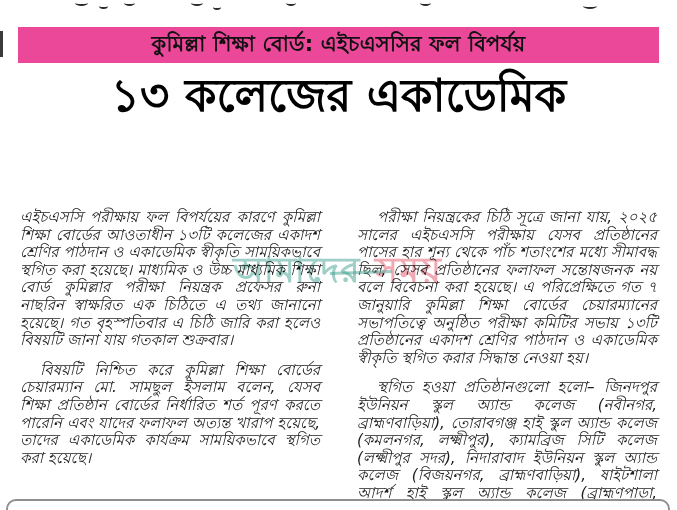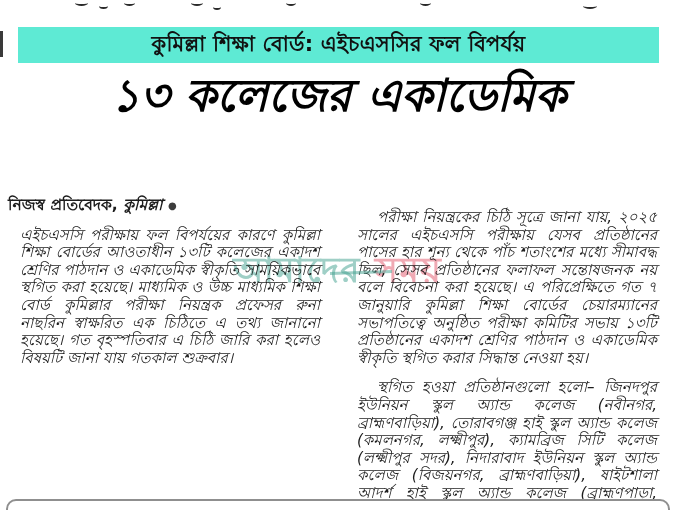--- a/index.html
+++ b/index.html
@@ -23,21 +23,21 @@
     height: 6px;
   }
 
   
   .kicker {
     position: absolute;
     left: 18px;
     top: 27px;
     width: 641px;
     height: 36px;
-    background: #5eead4;
+    background: #ec4899;
     display: flex;
     align-items: center;
     justify-content: center;
     font-size: 21px;
     font-weight: bold;
     color: #111111;
     letter-spacing: 0.2px;
   }
   .edge-mark {
     position: absolute;
@@ -52,21 +52,20 @@
   .headline {
     position: absolute;
     top: 66px;
     left: 0;
     width: 100%;
     text-align: center;
     font-weight: bold;
     font-size: 45px;
     line-height: 60px;
     color: #000000;
-    font-style: italic;
   }
 
   
   .body-wrap {
     position: absolute;
     top: 197px;
     left: 8px;
     width: 661px;
     display: flex;
     gap: 13px;
@@ -161,26 +160,22 @@
   </div>
   <div class="edge-mark"></div>
 
   <div class="headline">
     <div>১৩ কলেজের একাডেমিক</div>
   </div>
 
   <div class="body-wrap">
 
     <div class="col">
-      <div class="byline">
-        <span>নিজস্ব প্রতিবেদক,</span>
-        <span class="loc">কুমিল্লা</span>
-        <span class="dot">●</span>
-      </div>
       <p>এইচএসসি পরীক্ষায় ফল বিপর্যয়ের কারণে কুমিল্লা শিক্ষা বোর্ডের আওতাধীন ১৩টি কলেজের একাদশ শ্রেণির পাঠদান ও একাডেমিক স্বীকৃতি সাময়িকভাবে স্থগিত করা হয়েছে। মাধ্যমিক ও উচ্চ মাধ্যমিক শিক্ষা বোর্ড কুমিল্লার পরীক্ষা নিয়ন্ত্রক প্রফেসর রুনা নাছরিন স্বাক্ষরিত এক চিঠিতে এ তথ্য জানানো হয়েছে। গত বৃহস্পতিবার এ চিঠি জারি করা হলেও বিষয়টি জানা যায় গতকাল শুক্রবার।</p>
+      <p class="indent">বিষয়টি নিশ্চিত করে কুমিল্লা শিক্ষা বোর্ডের চেয়ারম্যান মো. সামছুল ইসলাম বলেন, যেসব শিক্ষা প্রতিষ্ঠান বোর্ডের নির্ধারিত শর্ত পূরণ করতে পারেনি এবং যাদের ফলাফল অত্যন্ত খারাপ হয়েছে, তাদের একাডেমিক কার্যক্রম সাময়িকভাবে স্থগিত করা হয়েছে।</p>
     </div>
 
     <div class="col">
       <p class="indent">পরীক্ষা নিয়ন্ত্রকের চিঠি সূত্রে জানা যায়, ২০২৫ সালের এইচএসসি পরীক্ষায় যেসব প্রতিষ্ঠানের পাসের হার শূন্য থেকে পাঁচ শতাংশের মধ্যে সীমাবদ্ধ ছিল, সেসব প্রতিষ্ঠানের ফলাফল সন্তোষজনক নয় বলে বিবেচনা করা হয়েছে। এ পরিপ্রেক্ষিতে গত ৭ জানুয়ারি কুমিল্লা শিক্ষা বোর্ডের চেয়ারম্যানের সভাপতিত্বে অনুষ্ঠিত পরীক্ষা কমিটির সভায় ১৩টি প্রতিষ্ঠানের একাদশ শ্রেণির পাঠদান ও একাডেমিক স্বীকৃতি স্থগিত করার সিদ্ধান্ত নেওয়া হয়।</p>
       <p class="indent">
         <span>স্থগিত হওয়া প্রতিষ্ঠানগুলো হলো– জিনদপুর ইউনিয়ন স্কুল অ্যান্ড কলেজ (নবীনগর, ব্রাহ্মণবাড়িয়া), তোরাবগঞ্জ হাই স্কুল অ্যান্ড কলেজ (কমলনগর, লক্ষ্মীপুর), ক্যামব্রিজ সিটি কলেজ (লক্ষ্মীপুর সদর), নিদারাবাদ ইউনিয়ন স্কুল অ্যান্ড কলেজ (বিজয়নগর, ব্রাহ্মণবাড়িয়া), ষাইটশালা আদর্শ হাই স্কুল অ্যান্ড কলেজ (ব্রাহ্মণপাড়া, কুমিল্লা), সুরুজ মেমোরিয়াল উচ্চ বিদ্যালয় অ্যান্ড কলেজ</span>
       </p>
     </div>
 
   </div>

